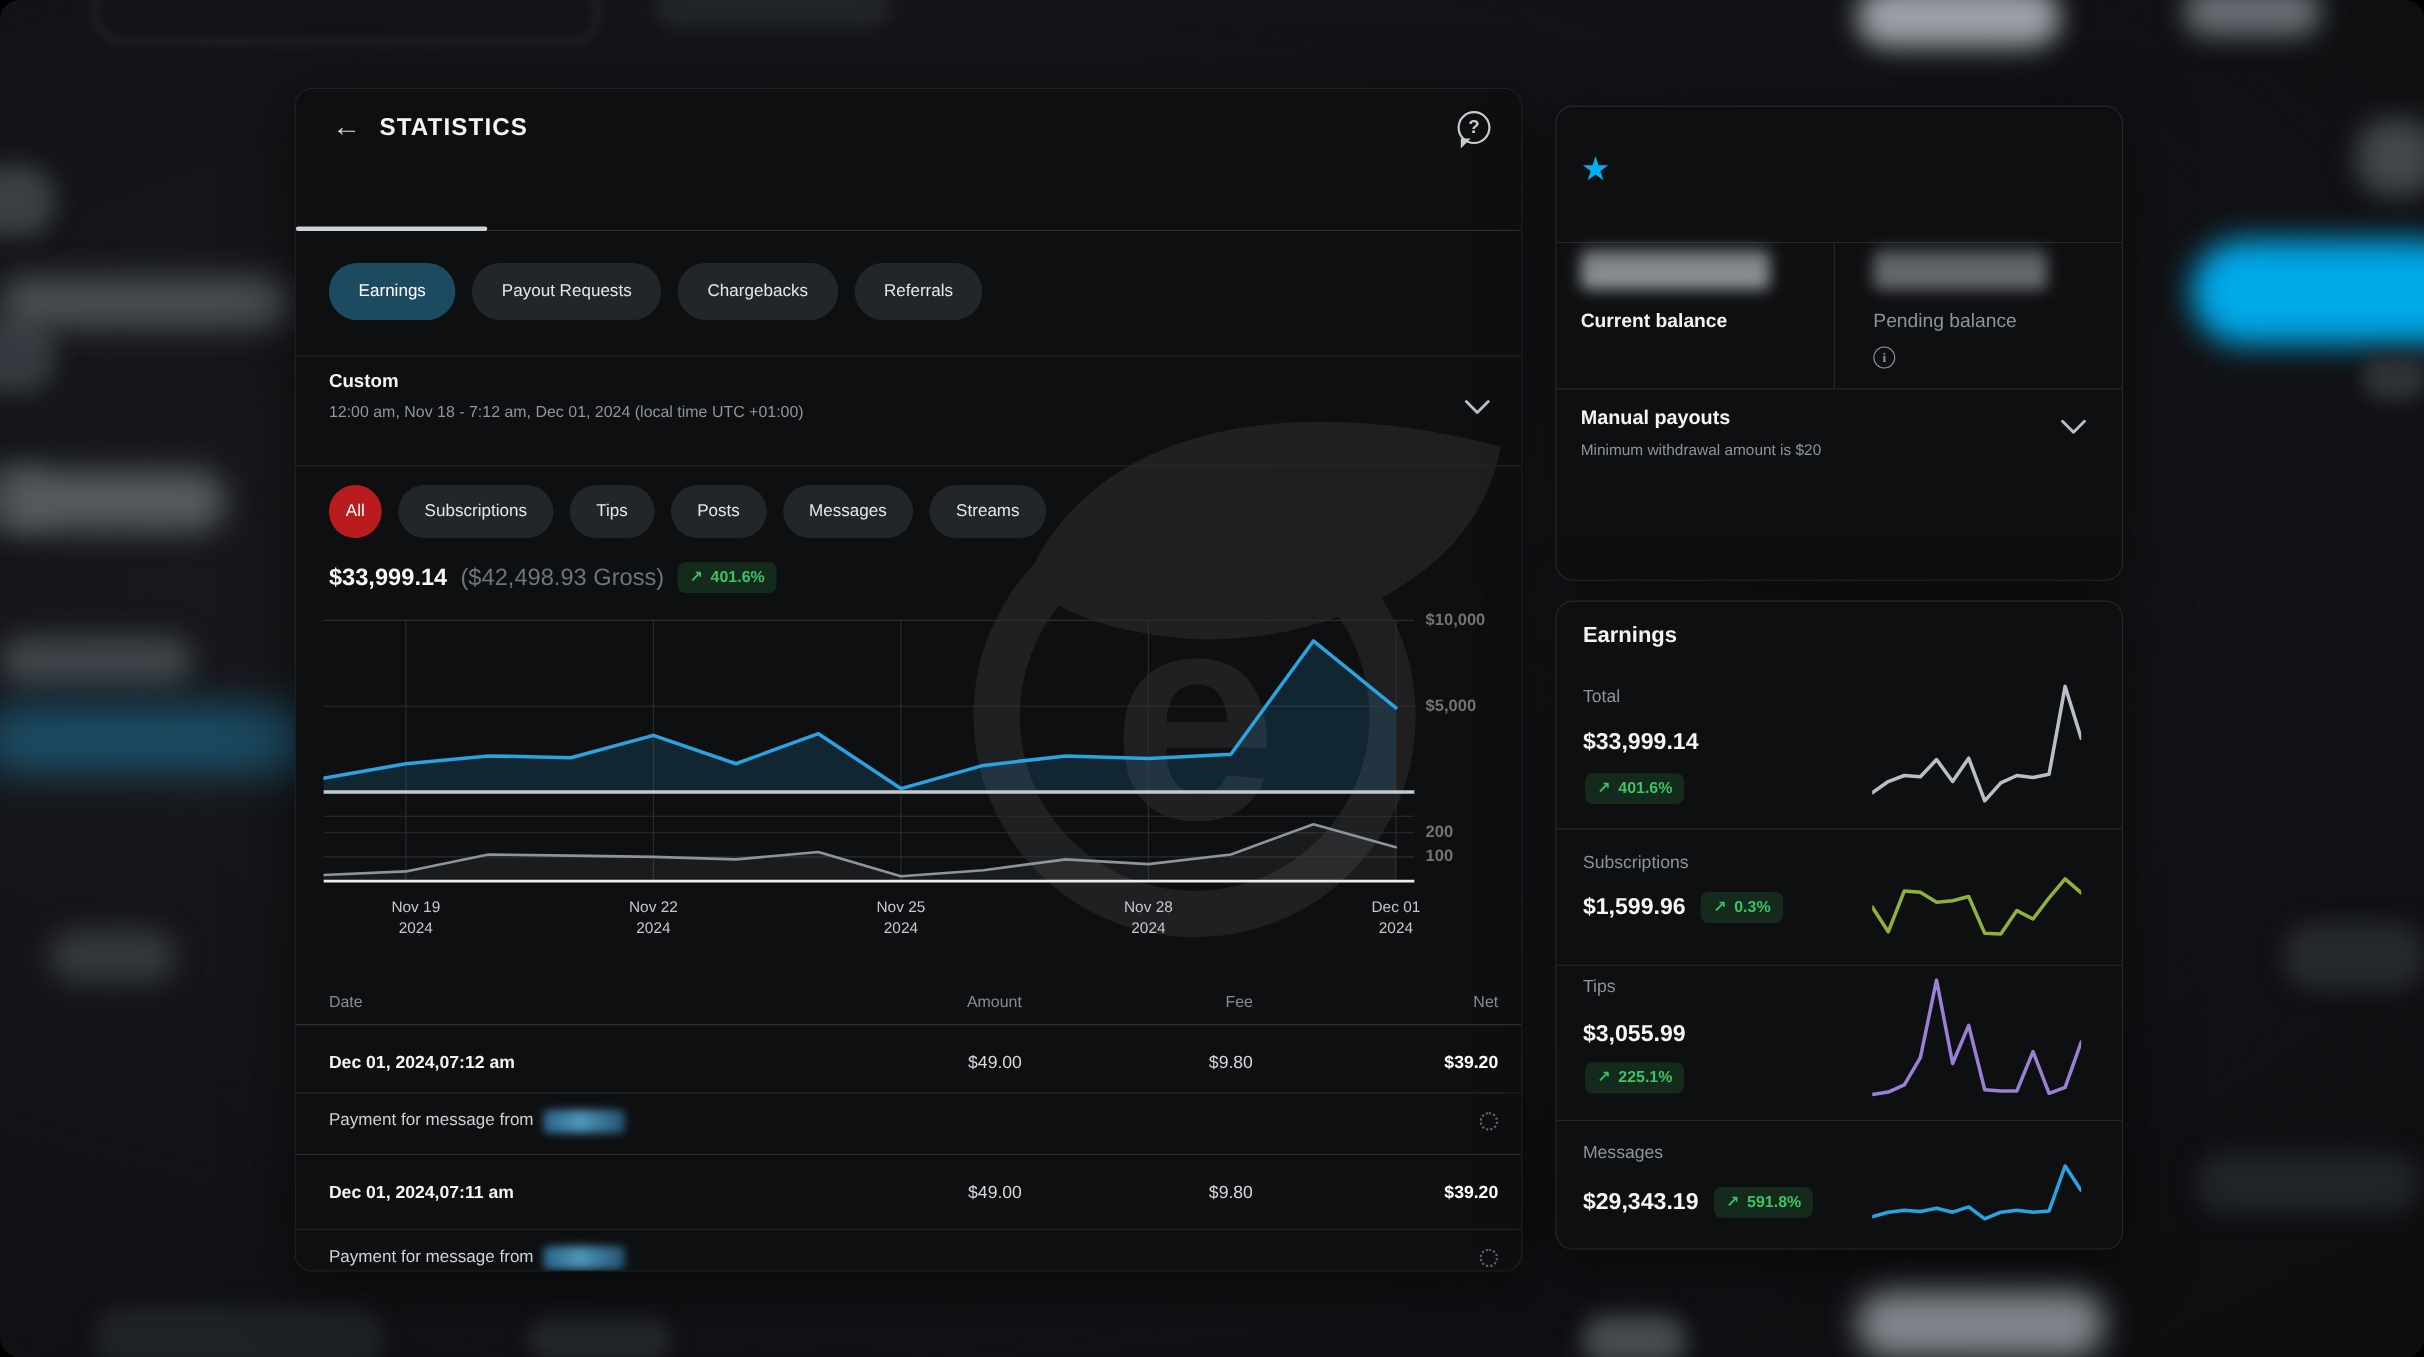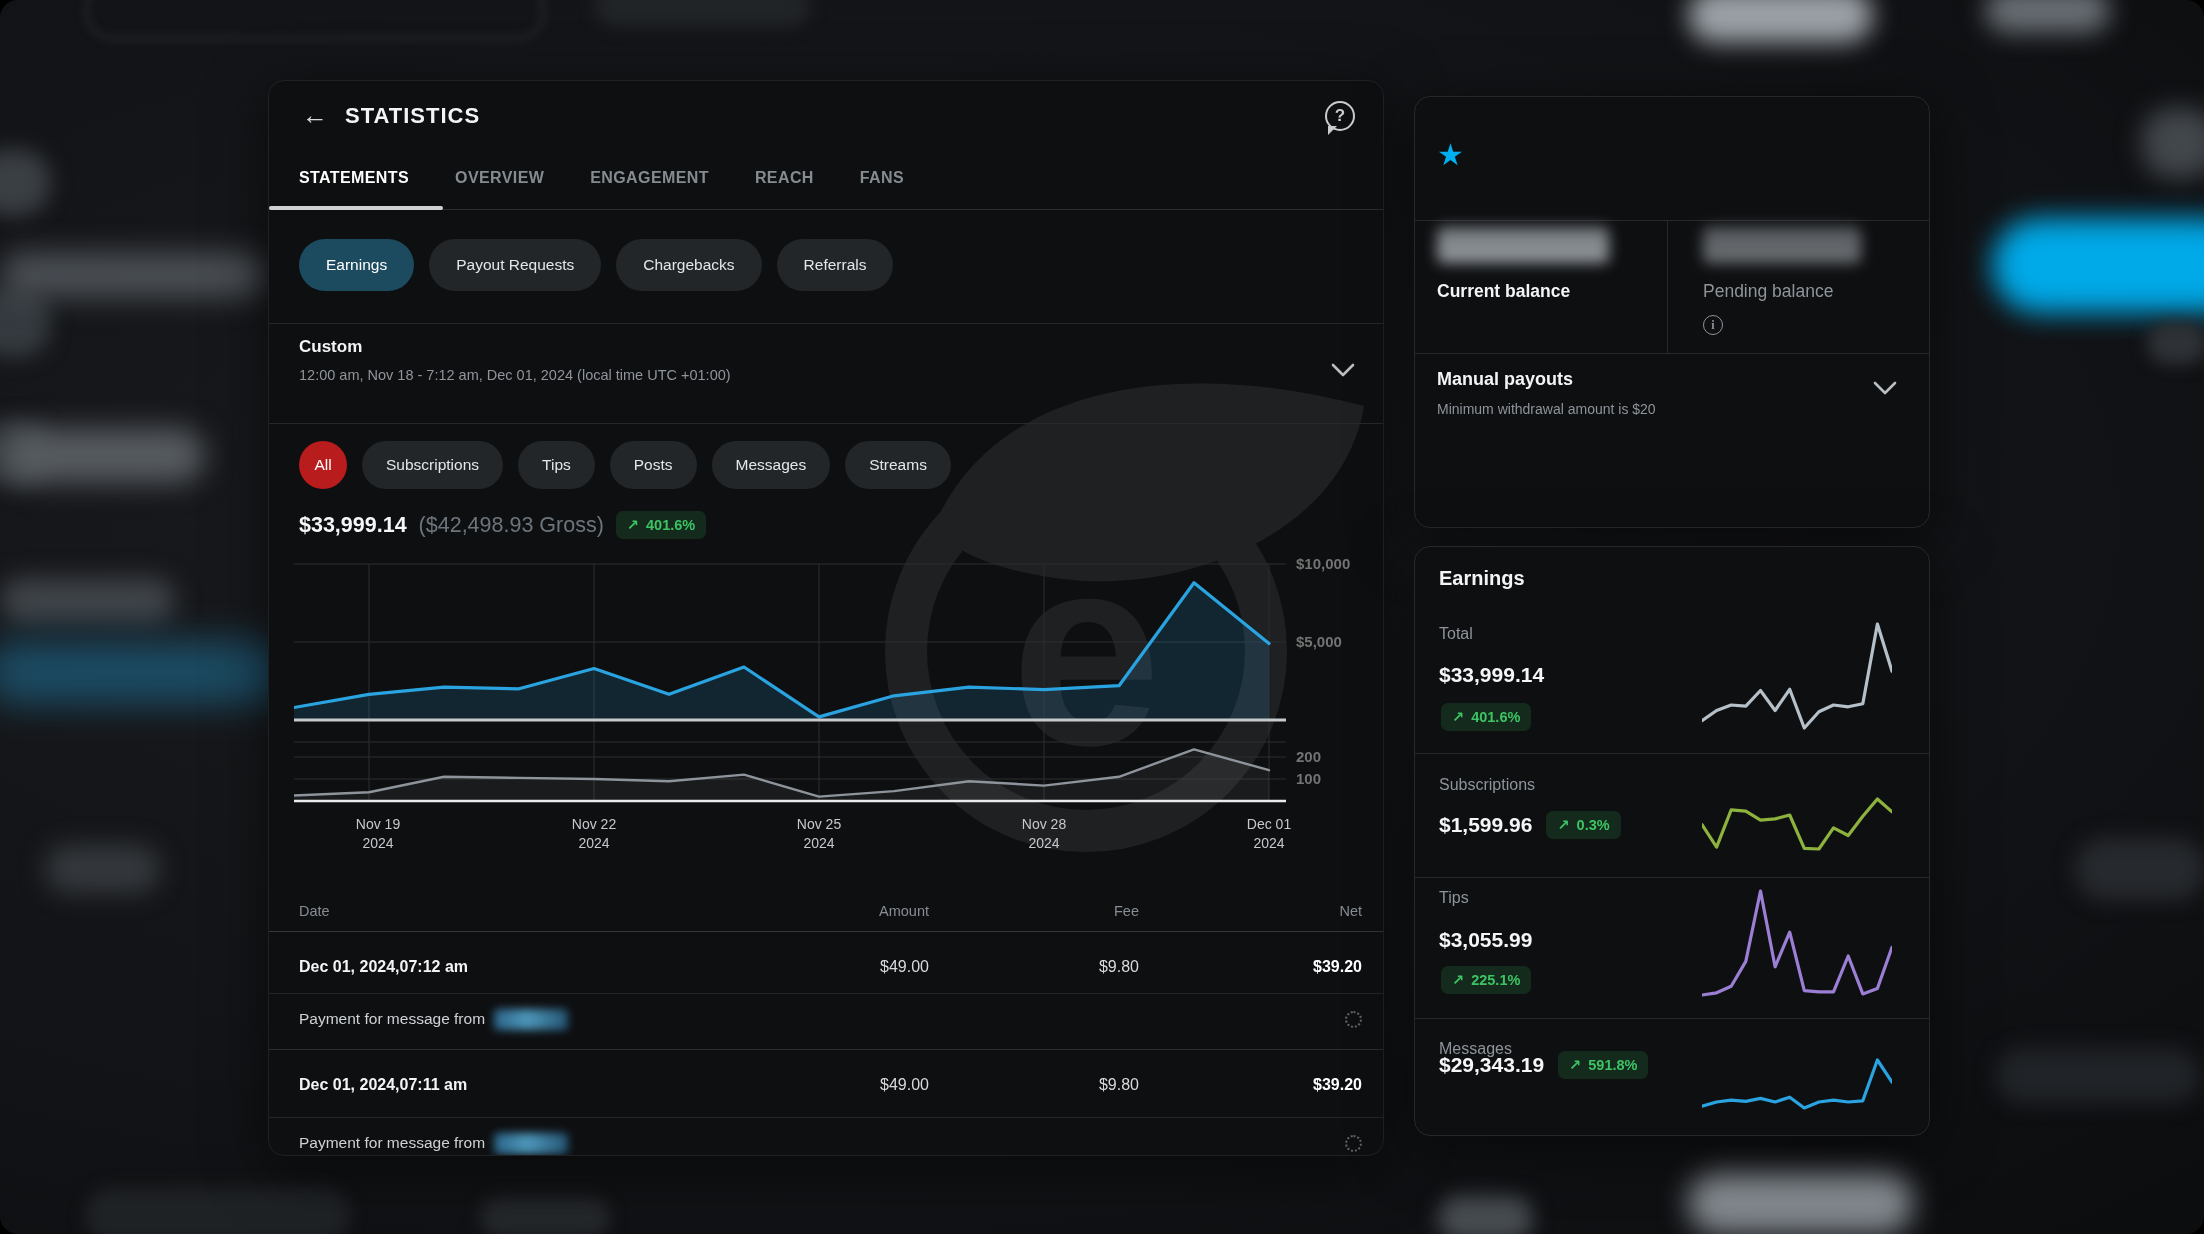--- a/index.html
+++ b/index.html
@@ -117,27 +117,20 @@
       <text x="242" y="368" font-size="270" font-weight="bold" text-anchor="middle" fill="#ffffff">e</text>
     </svg>
 
     <div class="abs mp-back">←</div>
     <div class="abs mp-title">STATISTICS</div>
     <div class="abs mp-help">
       <span>?</span>
       <span class="help-tail"></span>
     </div>
 
-    <div class="abs tabs">
-      <span class="tab active">STATEMENTS</span>
-      <span class="tab">OVERVIEW</span>
-      <span class="tab">ENGAGEMENT</span>
-      <span class="tab">REACH</span>
-      <span class="tab">FANS</span>
-    </div>
     <div class="abs tabs-divider"></div>
     <div class="abs tab-underline"></div>
 
     <div class="abs pill-row">
       <span class="pill active">Earnings</span>
       <span class="pill">Payout Requests</span>
       <span class="pill">Chargebacks</span>
       <span class="pill">Referrals</span>
     </div>
 
@@ -303,21 +296,21 @@
     <span class="badge abs" style="left:26px;top:419px;">
       <span>↗</span>
       <span>225.1%</span>
     </span>
     <div class="spark" style="top:340px;"><svg width="190" height="112">
           <polyline points="0.0,108.0 14.6,105.8 29.2,99.3 43.8,74.4 58.5,4.0 73.1,79.8 87.7,45.2 102.3,103.7 116.9,104.8 131.5,104.8 146.2,69.0 160.8,106.9 175.4,101.5 190.0,60.3" fill="none" stroke="#9b7fd4" stroke-width="3.2" stroke-linejoin="round" stroke-linecap="round"></polyline>
         </svg></div>
     <div class="hr" style="top:471px;"></div>
 
     <div class="e-label" style="top:493px;">Messages</div>
-    <div class="e-valrow" style="top:504px;justify-content:flex-end;">
+    <div class="e-valrow" style="top:532px;justify-content:flex-end;">
       <span class="e-v">$29,343.19</span>
       <span class="badge">
         <span>↗</span>
         <span>591.8%</span>
       </span>
     </div>
     <div class="spark" style="top:509px;"><svg width="190" height="56">
           <polyline points="0.0,50.2 14.6,46.0 29.2,44.2 43.8,45.4 58.5,42.4 73.1,46.0 87.7,41.2 102.3,52.0 116.9,46.0 131.5,44.2 146.2,46.0 160.8,44.8 175.4,4.0 190.0,26.2" fill="none" stroke="#2aa3e1" stroke-width="3.2" stroke-linejoin="round" stroke-linecap="round"></polyline>
         </svg></div>
   </div>

